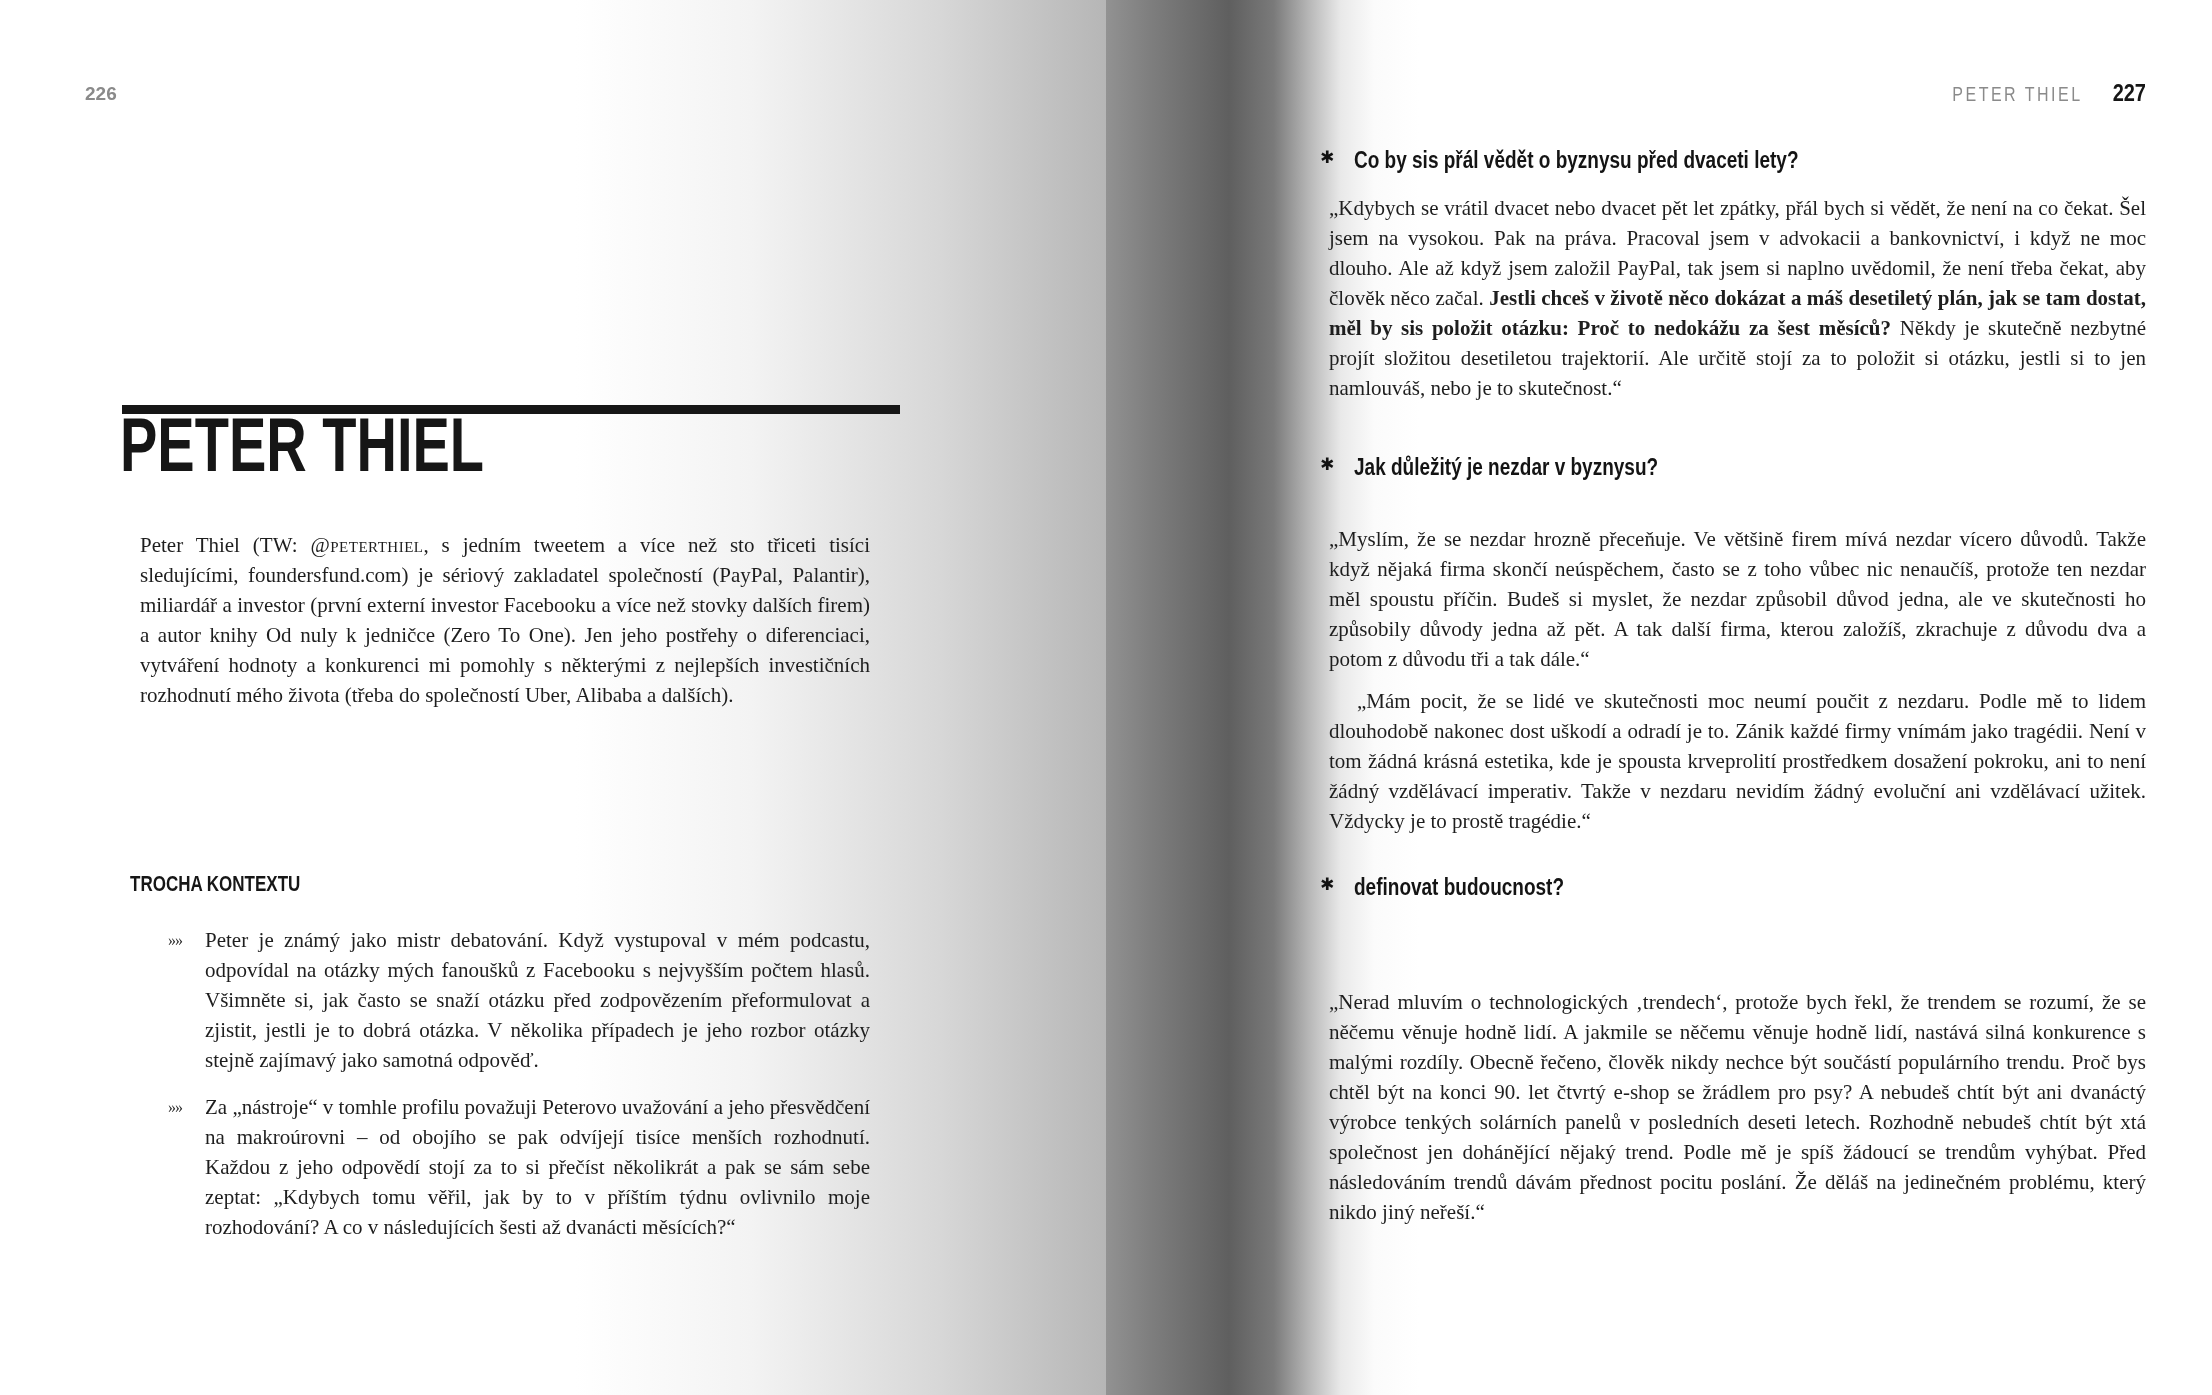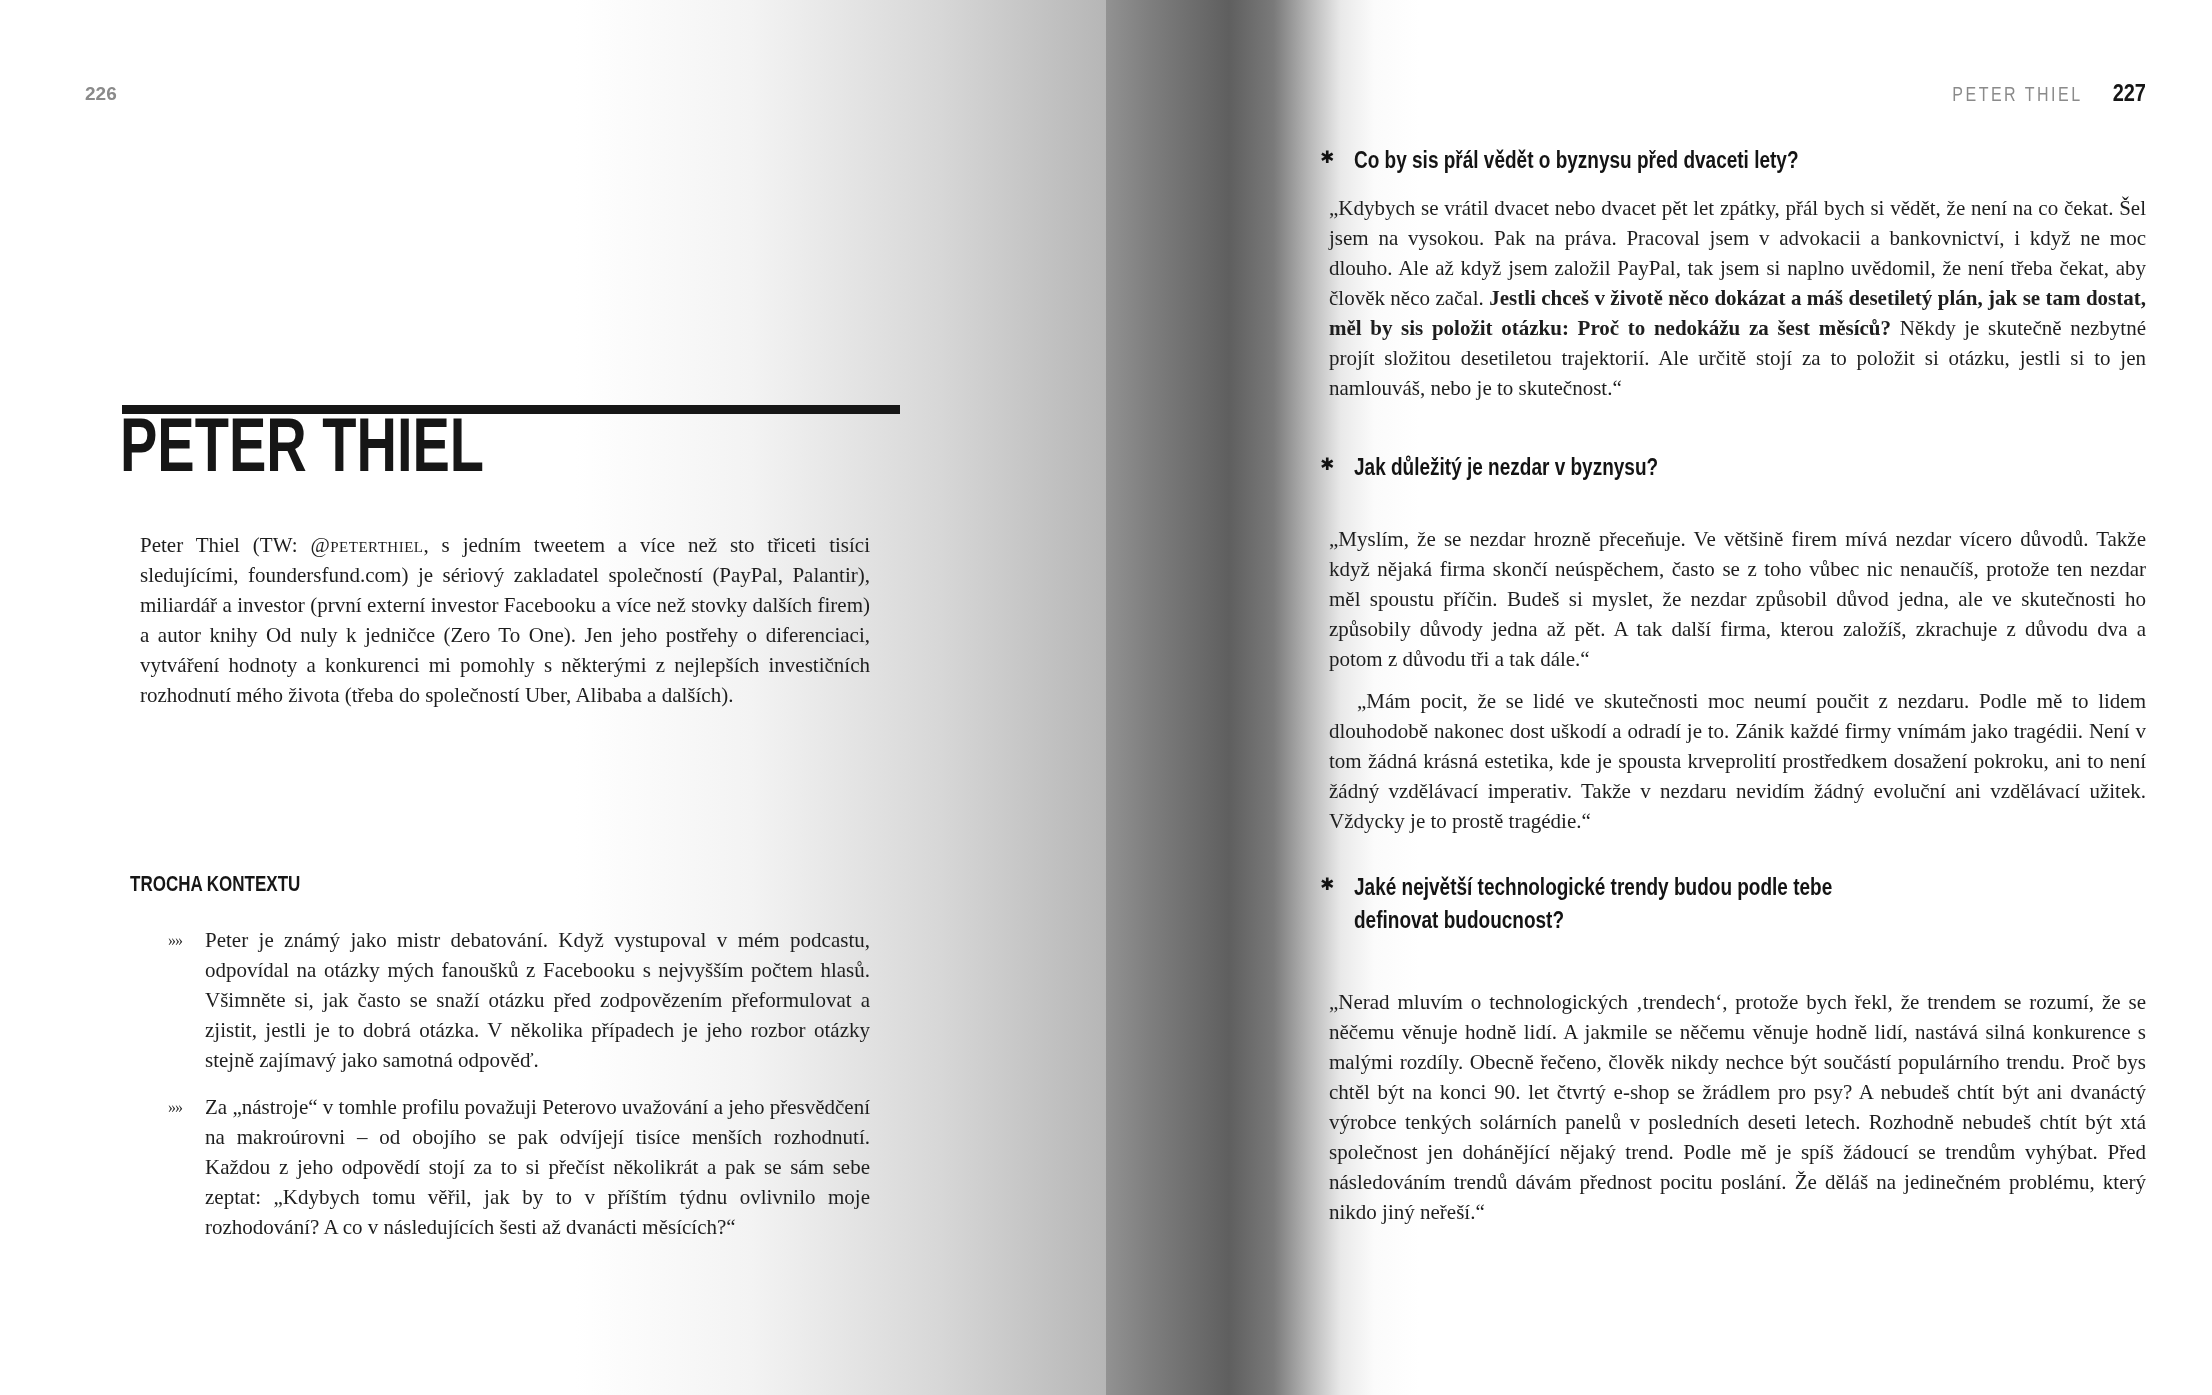--- a/index.html
+++ b/index.html
@@ -111,23 +111,20 @@
       </div>
     </div>
     <div class="abs answer a2">
       <p>„Myslím, že se nezdar hrozně přeceňuje. Ve většině firem mívá nezdar vícero důvodů. Takže když nějaká firma skončí neúspěchem, často se z toho vůbec nic nenaučíš, protože ten nezdar měl spoustu příčin. Budeš si myslet, že nezdar způsobil důvod jedna, ale ve skutečnosti ho způsobily důvody jedna až pět. A tak další firma, kterou založíš, zkrachuje z důvodu dva a potom z důvodu tři a tak dále.“</p>
       <p>„Mám pocit, že se lidé ve skutečnosti moc neumí poučit z nezdaru. Podle mě to lidem dlouhodobě nakonec dost uškodí a odradí je to. Zánik každé firmy vnímám jako tragédii. Není v tom žádná krásná estetika, kde je spousta krveprolití prostředkem dosažení pokroku, ani to není žádný vzdělávací imperativ. Takže v nezdaru nevidím žádný evoluční ani vzdělávací užitek. Vždycky je to prostě tragédie.“</p>
     </div>
 
     <div class="abs q-row q3">
       <span class="q-mark">✱</span>
       <div class="q-line">
-        <span class="cnd">Jaké největší technologické trendy budou podle tebe</span>
-      </div>
-      <div class="q-line">
         <span class="cnd">definovat budoucnost?</span>
       </div>
     </div>
     <div class="abs answer a3">
       <p>„Nerad mluvím o technologických ‚trendech‘, protože bych řekl, že trendem se rozumí, že se něčemu věnuje hodně lidí. A jakmile se něčemu věnuje hodně lidí, nastává silná konkurence s malými rozdíly. Obecně řečeno, člověk nikdy nechce být součástí populárního trendu. Proč bys chtěl být na konci 90. let čtvrtý e-shop se žrádlem pro psy? A nebudeš chtít být ani dvanáctý výrobce tenkých solárních panelů v posledních deseti letech. Rozhodně nebudeš chtít být xtá společnost jen dohánějící nějaký trend. Podle mě je spíš žádoucí se trendům vyhýbat. Před následováním trendů dávám přednost pocitu poslání. Že děláš na jedinečném problému, který nikdo jiný neřeší.“</p>
     </div>
   </div>
 
 </div>
 

